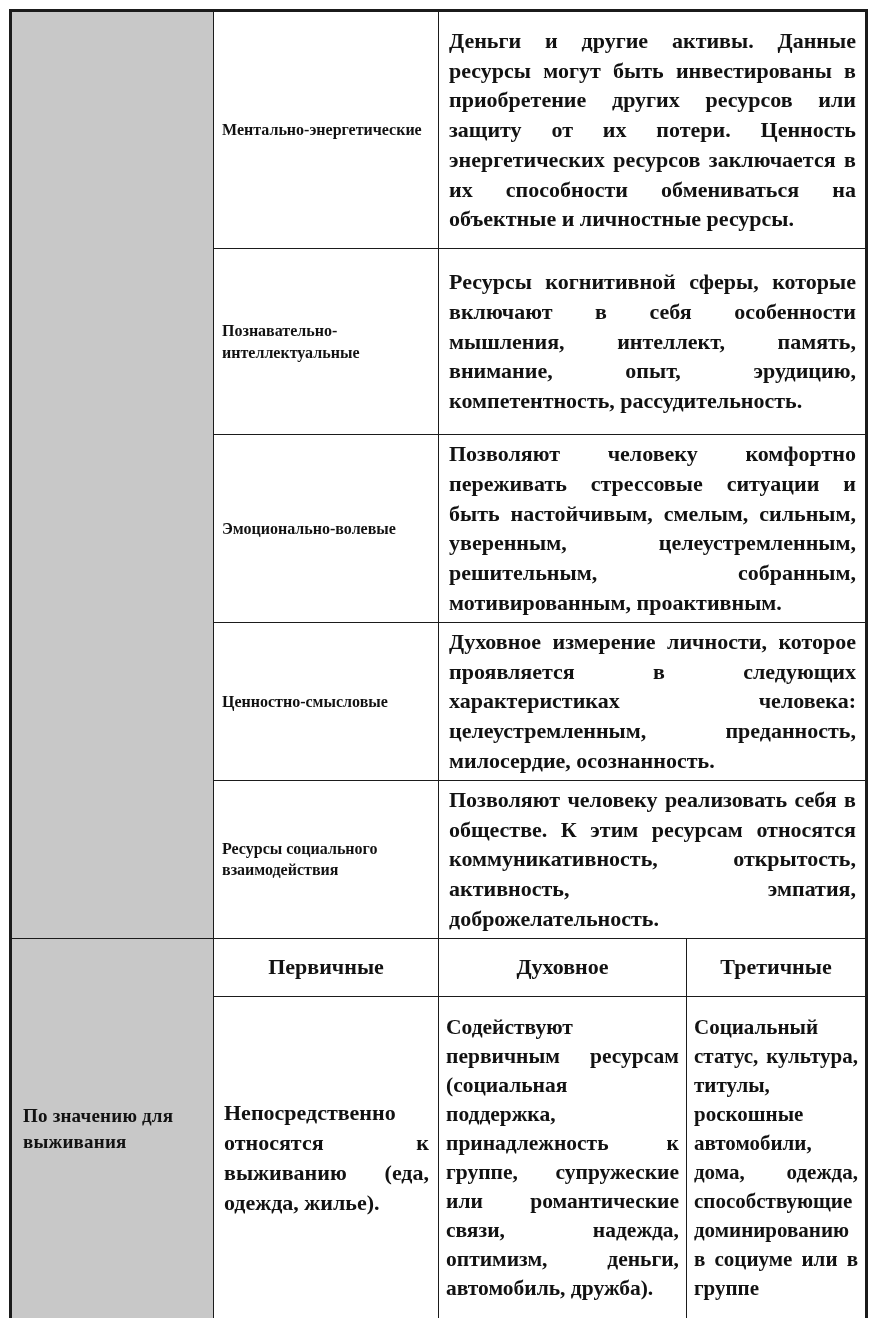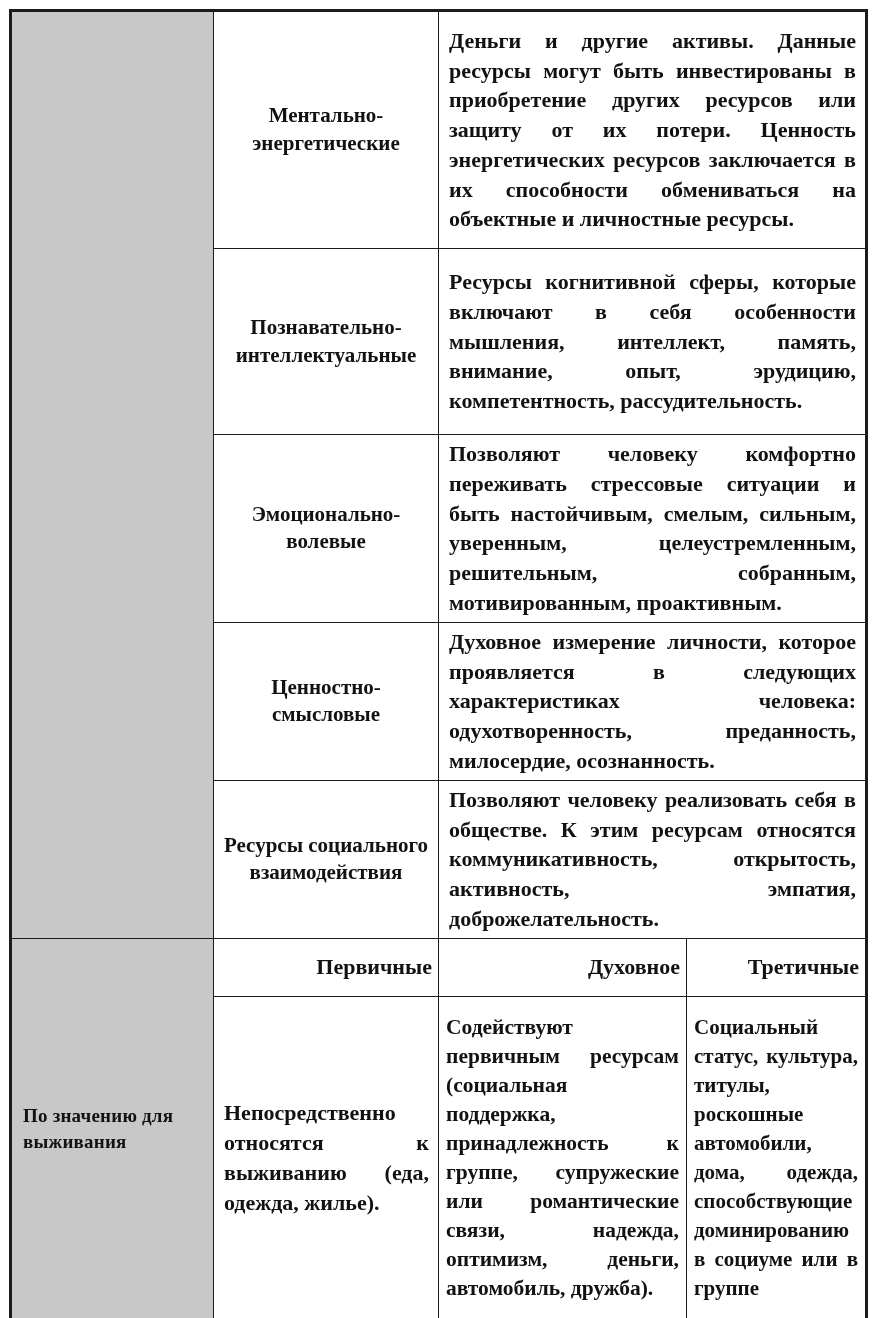--- a/index.html
+++ b/index.html
@@ -24,37 +24,36 @@
     font-weight: bold;
   }
   col.c-gray   { width: 203px; }
   col.c-label  { width: 225px; }
   col.c-desc1  { width: 248px; }
   col.c-desc2  { width: 180px; }
 
   .gray-cell { background: #c8c8c8; }
 
   .label-cell {
-    text-align: center;
     vertical-align: middle;
-    font-size: 21px;
+    font-size: 16px;
     line-height: 1.32;
     padding: 4px 8px;
   }
   .desc-cell {
     text-align: justify;
     vertical-align: middle;
     font-size: 22px;
     line-height: 1.355;
     padding: 4px 9px 4px 10px;
     hyphens: auto;
     -webkit-hyphens: auto;
   }
   .hdr-cell {
-    text-align: right;
+    text-align: center;
     vertical-align: middle;
     font-size: 22px;
     padding: 3px 6px;
   }
   .bold-cell {
     font-weight: bold;
     font-size: 19px;
     line-height: 1.35;
     text-align: left;
     vertical-align: middle;
@@ -91,21 +90,21 @@
     <tr class="r2">
       <td class="label-cell">Познавательно-интеллектуальные</td>
       <td class="desc-cell" colspan="2">Ресурсы когнитивной сферы, которые включают в себя особенности мышления, интеллект, память, внимание, опыт, эрудицию, компетентность, рассудительность.</td>
     </tr>
     <tr class="r3">
       <td class="label-cell">Эмоционально-волевые</td>
       <td class="desc-cell" colspan="2">Позволяют человеку комфортно переживать стрессовые ситуации и быть настойчивым, смелым, сильным, уверенным, целеустремленным, решительным, собранным, мотивированным, проактивным.</td>
     </tr>
     <tr class="r4">
       <td class="label-cell">Ценностно-смысловые</td>
-      <td class="desc-cell" colspan="2">Духовное измерение личности, которое проявляется в следующих характеристиках человека: одухотворенность, преданность, милосердие, осознанность.</td>
+      <td class="desc-cell" colspan="2">Духовное измерение личности, которое проявляется в следующих характеристиках человека: целеустремленным, преданность, милосердие, осознанность.</td>
     </tr>
     <tr class="r5">
       <td class="label-cell">Ресурсы социального взаимодействия</td>
       <td class="desc-cell" colspan="2">Позволяют человеку реализовать себя в обществе. К этим ресурсам относятся коммуникативность, открытость, активность, эмпатия, доброжелательность.</td>
     </tr>
     <tr class="rh">
       <td class="gray-cell bold-cell" rowspan="2">По значению для выживания</td>
       <td class="hdr-cell">Первичные</td>
       <td class="hdr-cell">Духовное</td>
       <td class="hdr-cell">Третичные</td>

